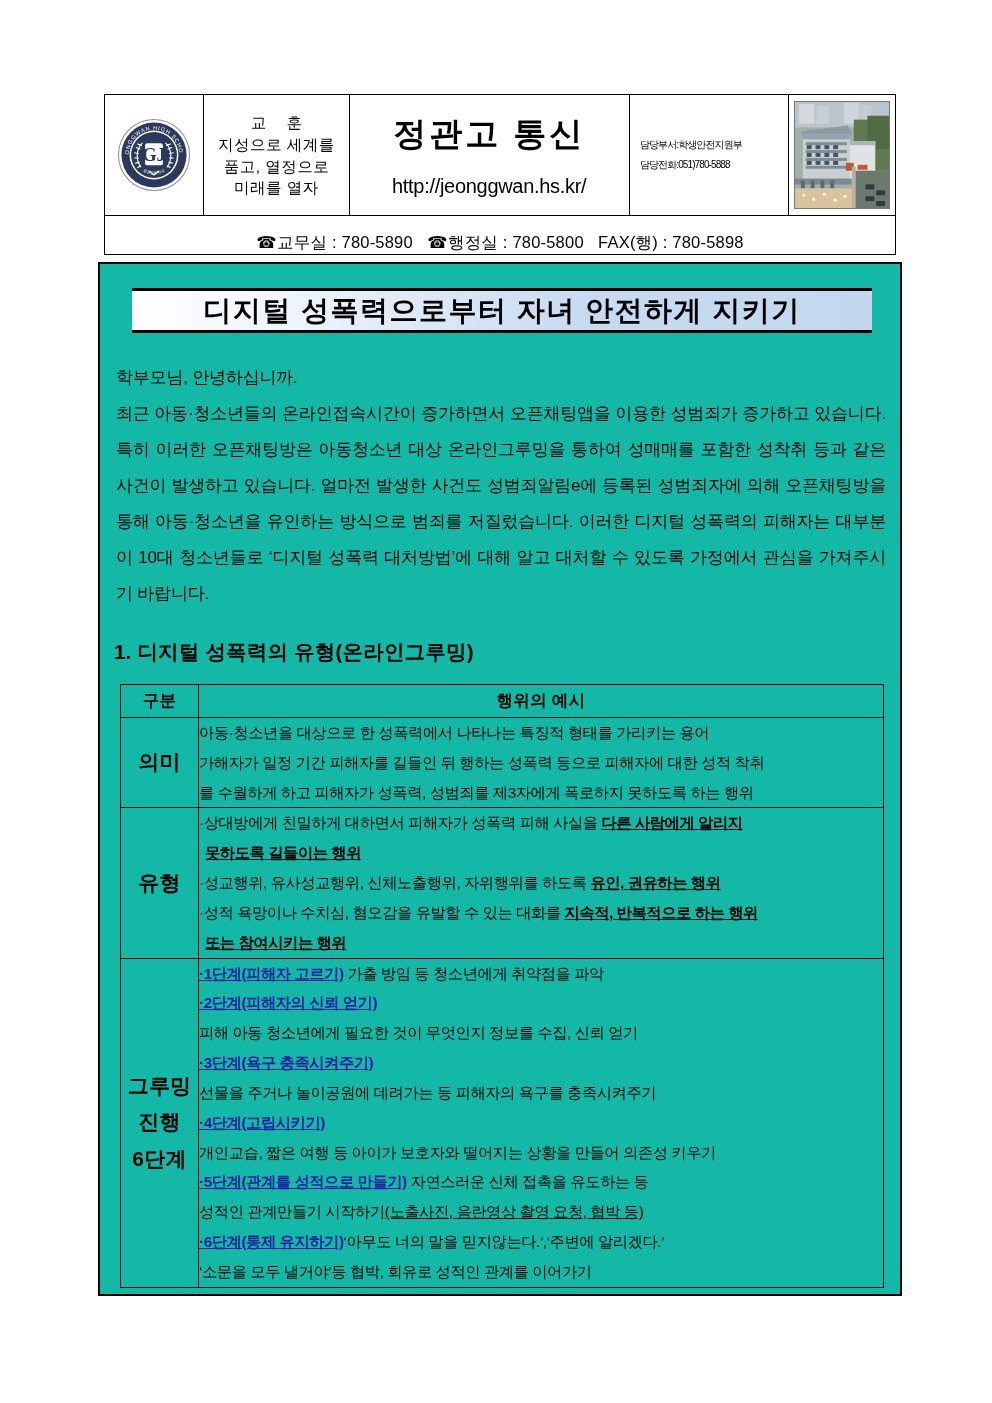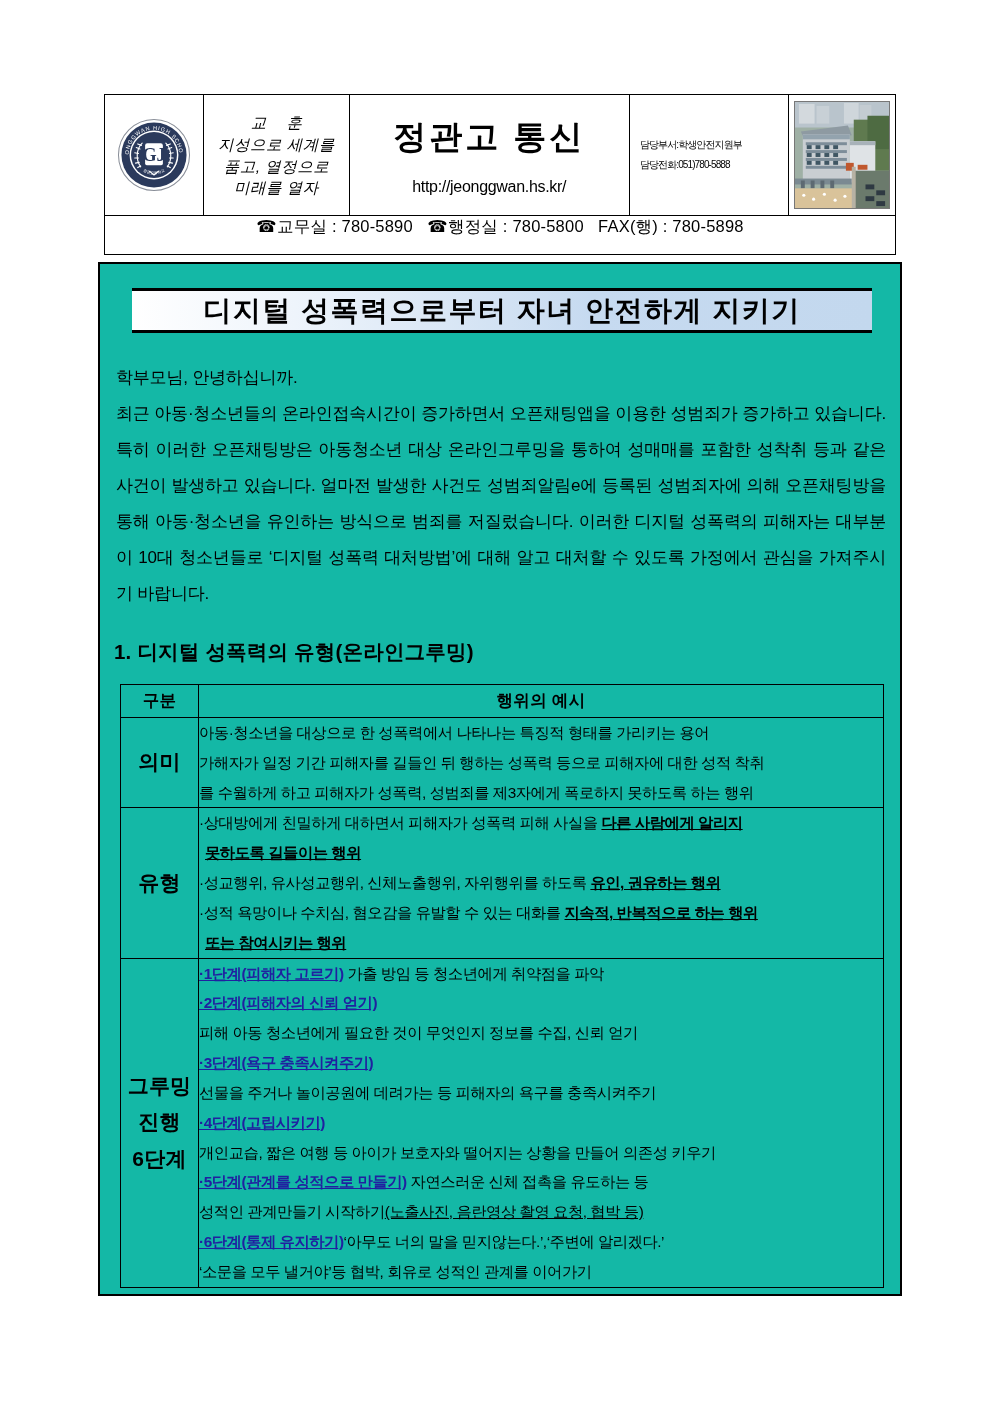--- a/index.html
+++ b/index.html
@@ -42,62 +42,61 @@
     border-right: 1.5px solid #000;
   }
   .mh-motto {
     width: 146px;
     border-right: 1.5px solid #000;
     flex-direction: column;
     font-size: 15.5px;
     line-height: 1.38;
     text-align: center;
     letter-spacing: 0.5px;
-    font-style: italic;
   }
   .mh-motto .motto-title {
     letter-spacing: 8px;
     padding-left: 8px;
     margin-bottom: 1px;
   }
   .mh-name {
     width: 282px;
     border-right: 1.5px solid #000;
     flex-direction: column;
     gap: 12px;
   }
   .mh-name .paper-title {
     font-size: 33px;
     font-weight: bold;
     letter-spacing: 3px;
     margin-bottom: 6px;
   }
   .mh-name .paper-url {
-    font-size: 16px;
+    font-size: 20px;
     letter-spacing: -0.3px;
   }
   .mh-contact {
     width: 160px;
     border-right: 1.5px solid #000;
     flex-direction: column;
     align-items: flex-start;
     padding-left: 10px;
     font-size: 10px;
     line-height: 2.0;
     letter-spacing: -0.9px;
   }
   .mh-photo {
     flex: 1;
     padding: 5px;
   }
   .masthead-bottom {
     border-top: 1.5px solid #000;
     height: 38px;
     display: flex;
-    align-items: flex-start;
+    align-items: flex-end;
     justify-content: center;
     font-size: 16.5px;
     letter-spacing: 0.2px;
   }
   .masthead-bottom span { white-space: pre; }
 
   
   .emblem {
     width: 74px;
     height: 74px;

